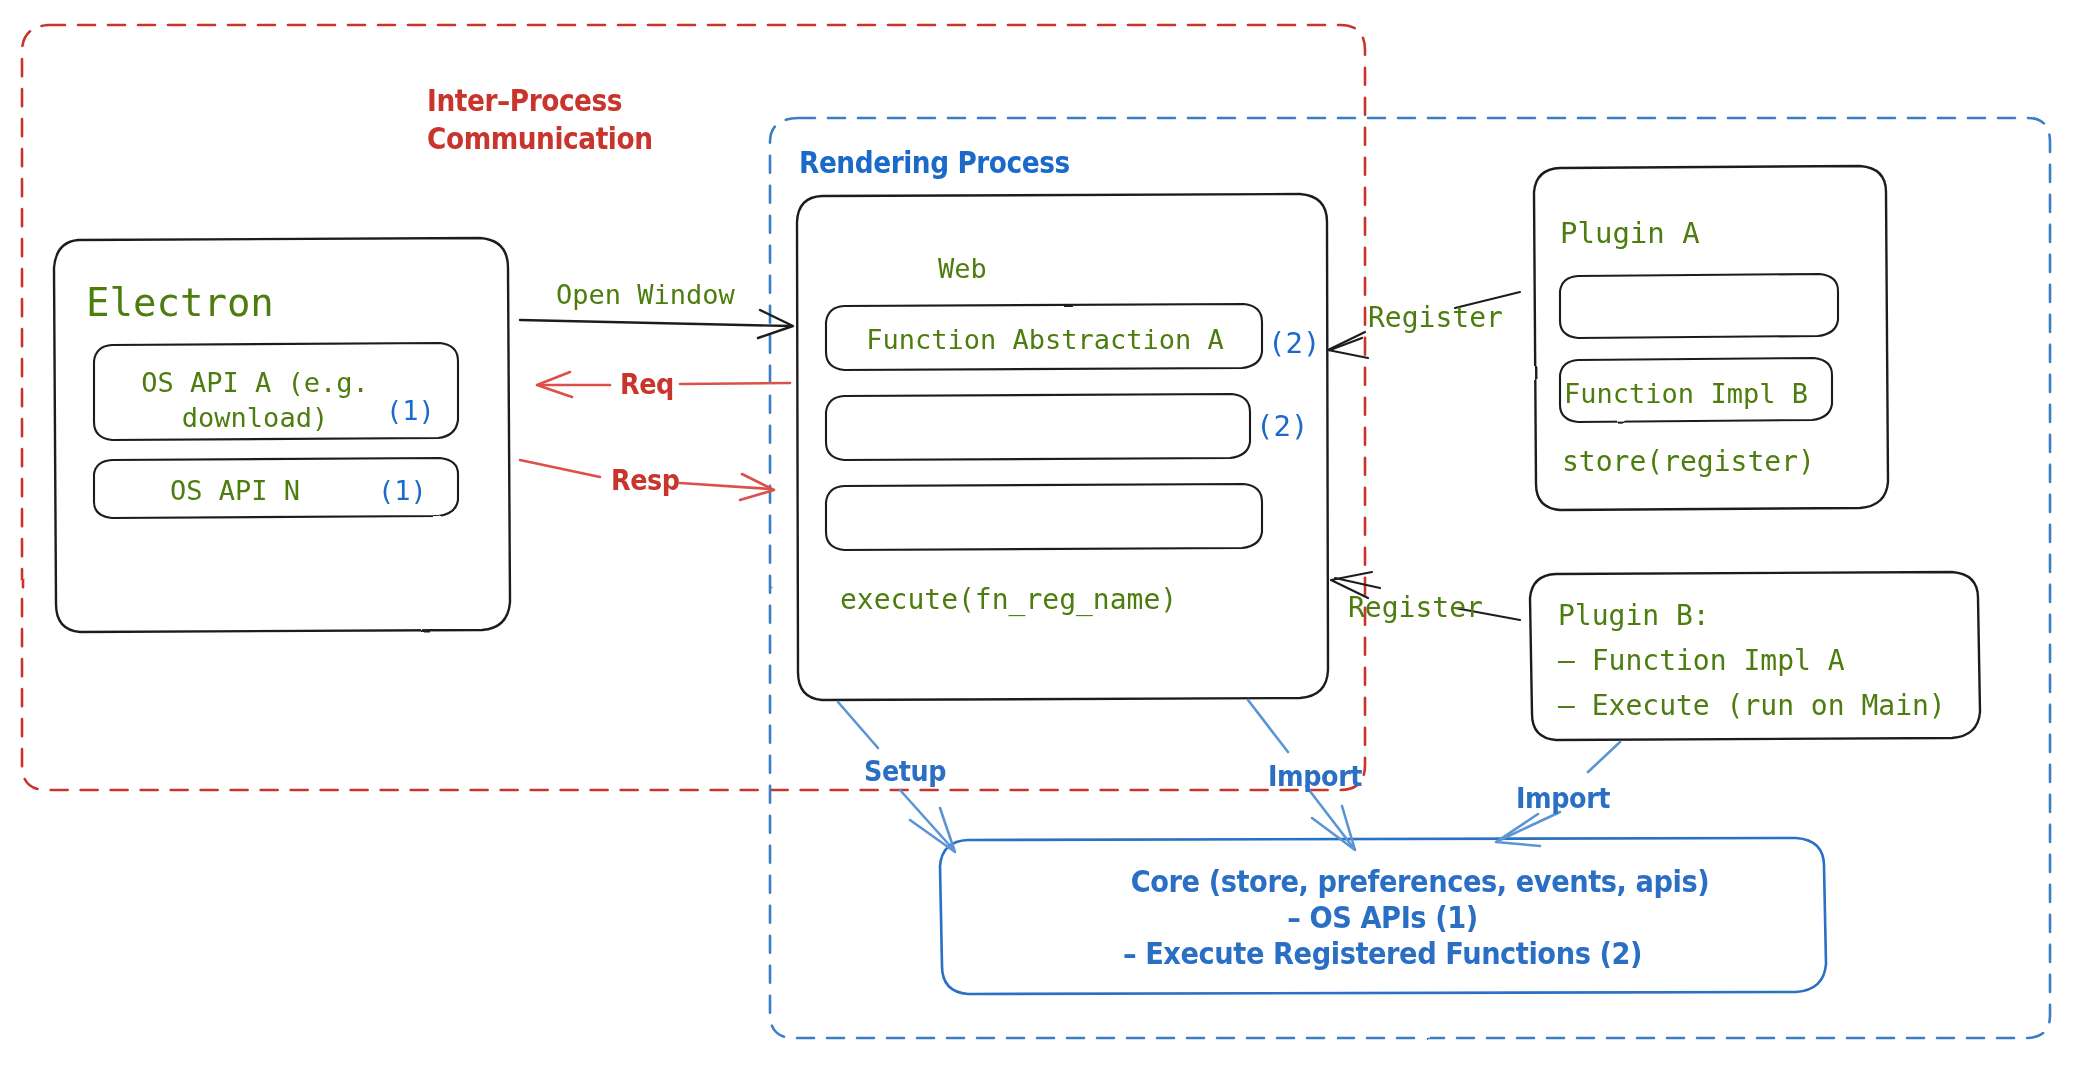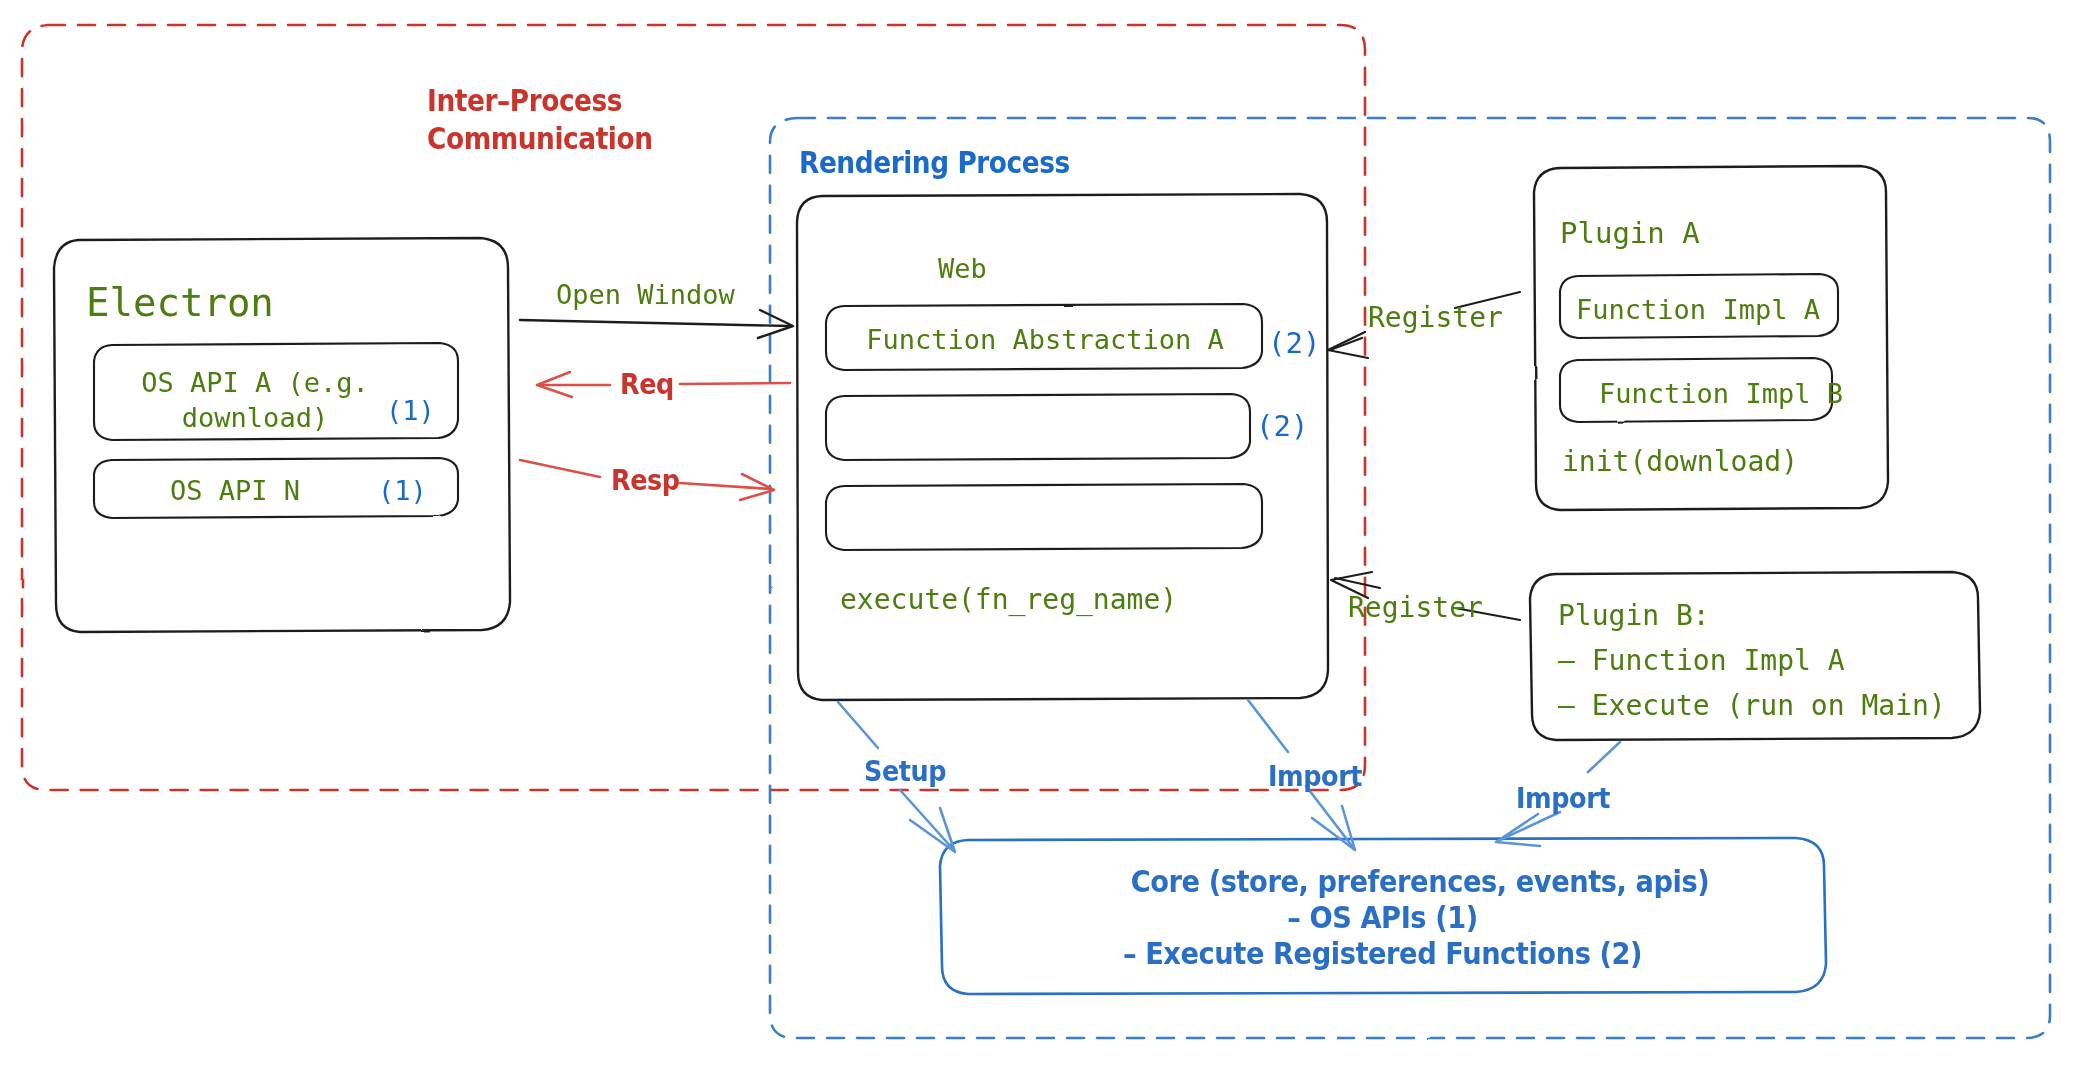--- a/index.html
+++ b/index.html
@@ -170,25 +170,24 @@
   <div class="lbl mono blk ctr" style="left:830px;top:323px;width:430px;font-size:27px;">Function Abstraction A</div>
   <div class="lbl mono blu" style="left:1268px;top:325px;font-size:29px;">(2)</div>
 
   <div class="lbl mono blu" style="left:1256px;top:408px;font-size:29px;">(2)</div>
 
 
   <div class="lbl mono blk" style="left:840px;top:582px;font-size:28px;">execute(fn_reg_name)</div>
 
   <div class="lbl mono blk" style="left:1560px;top:215px;font-size:29px;">Plugin A</div>
 
-  <div class="lbl mono blk ctr" style="left:1562px;top:293px;width:272px;font-size:27px;">Function Impl A</div>
-
-  <div class="lbl mono blk ctr" style="left:1588px;top:377px;width:266px;font-size:27px;">Function Impl B</div>
-
-  <div class="lbl mono blk" style="left:1562px;top:444px;font-size:28px;">init(download)</div>
+
+  <div class="lbl mono blk ctr" style="left:1553px;top:377px;width:266px;font-size:27px;">Function Impl B</div>
+
+  <div class="lbl mono blk" style="left:1562px;top:444px;font-size:28px;">store(register)</div>
 
   <div class="lbl mono blk" style="left:1368px;top:300px;font-size:28px;">Register</div>
 
   <div class="lbl mono blk" style="left:1348px;top:590px;font-size:28px;">Register</div>
 
   <div class="lbl mono blk" style="left:1558px;top:598px;font-size:28px;">Plugin B:</div>
   <div class="lbl mono blk" style="left:1558px;top:643px;font-size:28px;">– Function Impl A</div>
   <div class="lbl mono blk" style="left:1558px;top:688px;font-size:28px;">– Execute (run on Main)</div>
 
   <div class="lbl hand corelbl" style="left:864px;top:753px;font-size:29px;">Setup</div>

